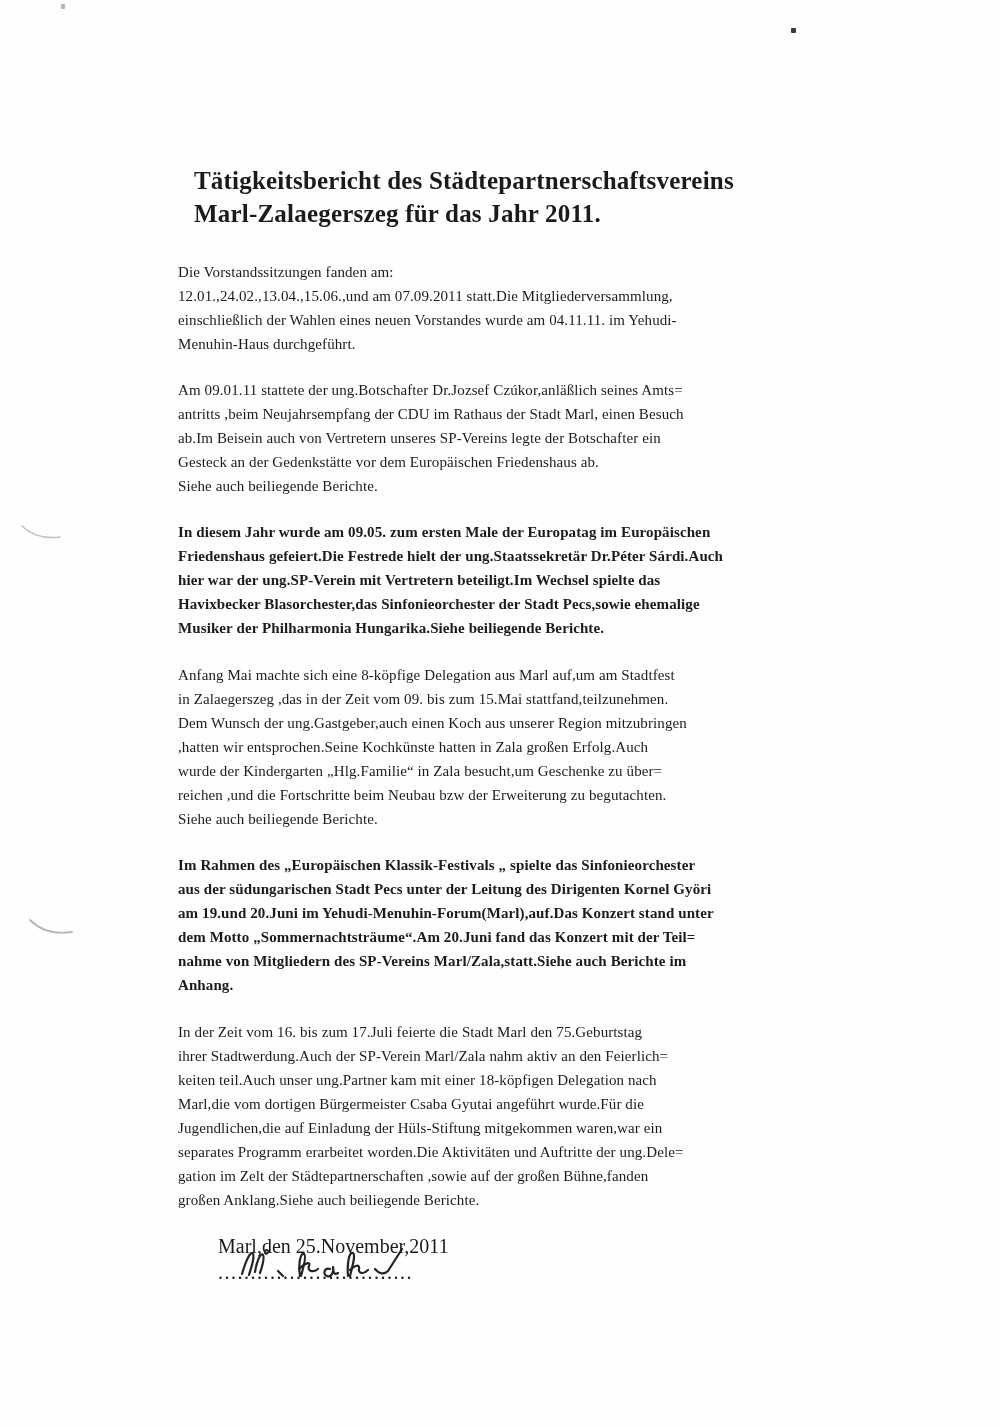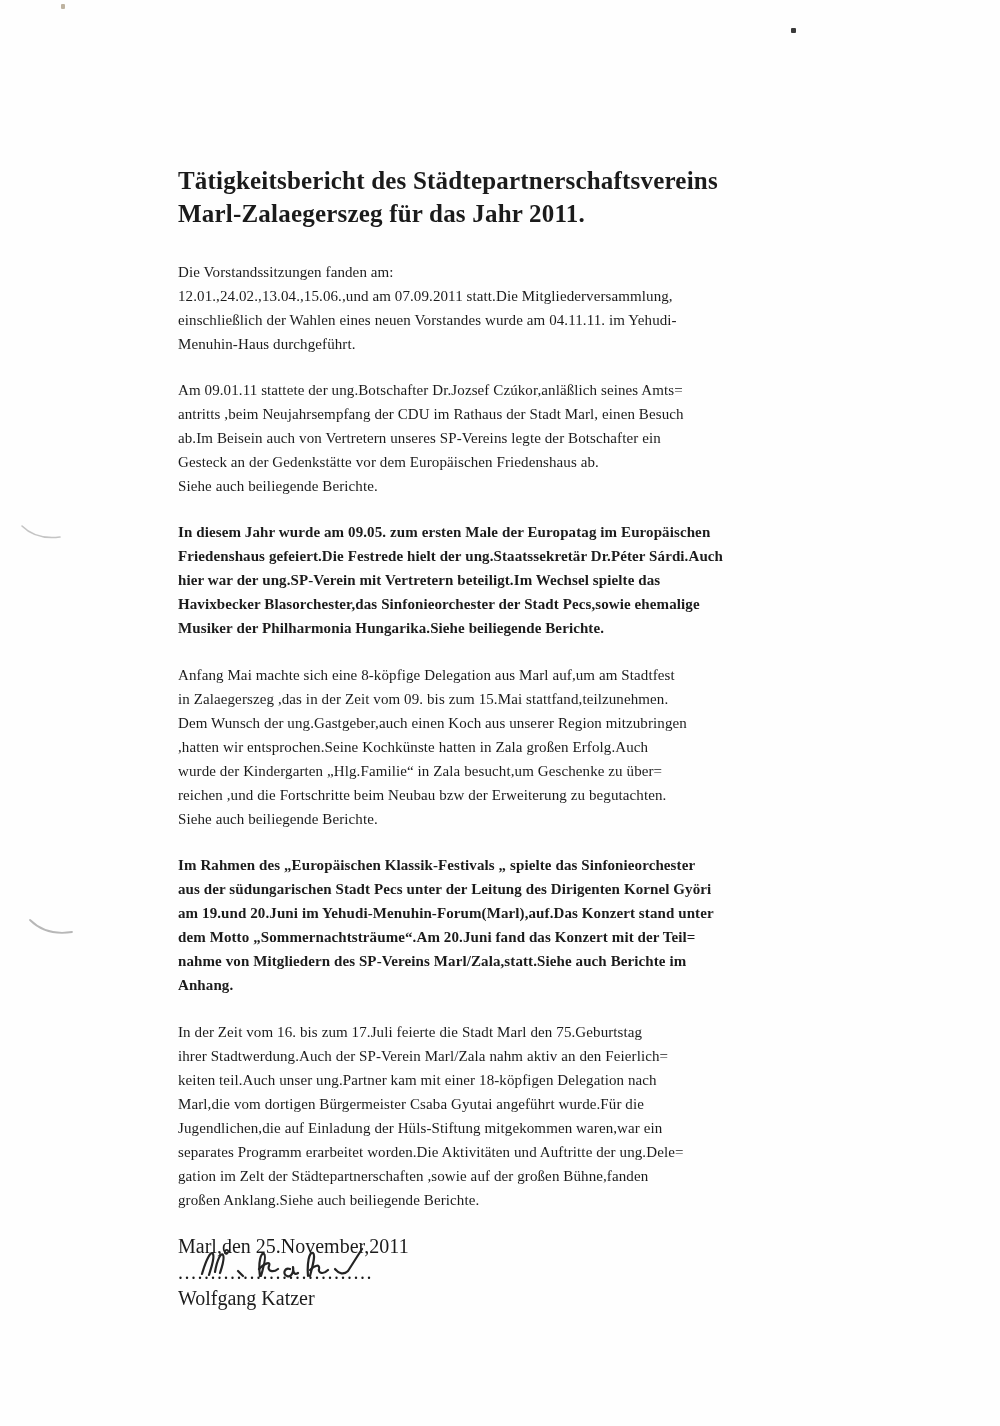--- a/index.html
+++ b/index.html
@@ -20,33 +20,34 @@
     position: absolute;
     left: 178px;
     top: 164px;
     width: 716px;
   }
   .doc-title {
     font-size: 25px;
     font-weight: bold;
     line-height: 33px;
     letter-spacing: 0.2px;
-    margin: 0 0 30px 0;
+    margin: 0 0 30px 16px;
   }
   .para {
     font-size: 15px;
     line-height: 24px;
     margin: 0 0 22px 0;
     letter-spacing: 0.1px;
   }
   .para.gap23 { margin-bottom: 23px; font-weight: bold; }
   .closing {
     margin-top: 4px;
     font-size: 20px;
     line-height: 24px;
+    margin-left: 40px;
   }
   .date-line { margin: 0; }
   .sig-row {
     position: relative;
     height: 26px;
   }
   .sig-dots {
     position: absolute;
     left: 0;
     top: 2px;
@@ -122,17 +123,16 @@
             <path d="M44,29 l5,5"></path>
             <path d="M66,34 C64,20 67,10 70,12 C73,14 69,27 67,34"></path>
             <path d="M65,27 C71,21 77,19 75,24 C73,29 79,31 84,27"></path>
             <path d="M96,27 C91,25 88,32 93,34 C97,36 100,30 99,25 C99,29 100,34 104,31"></path>
             <path d="M114,34 C113,22 115,9 119,11 C122,13 118,26 116,34"></path>
             <path d="M116,28 C121,23 126,22 125,27 C124,31 129,33 134,28"></path>
             <path d="M141,27 C145,32 150,33 154,29 L168,7"></path>
           </g>
         </svg>
       </div>
-      <p class="signatory">Wolfgang Katzer</p>
     </div>
 
   </div>
 </div>
 
 </body></html>

